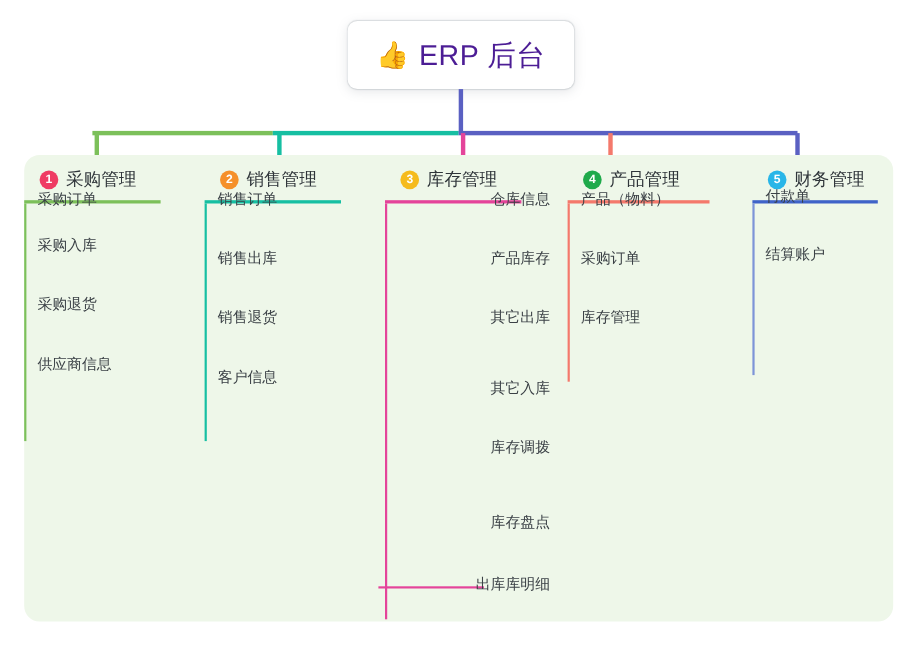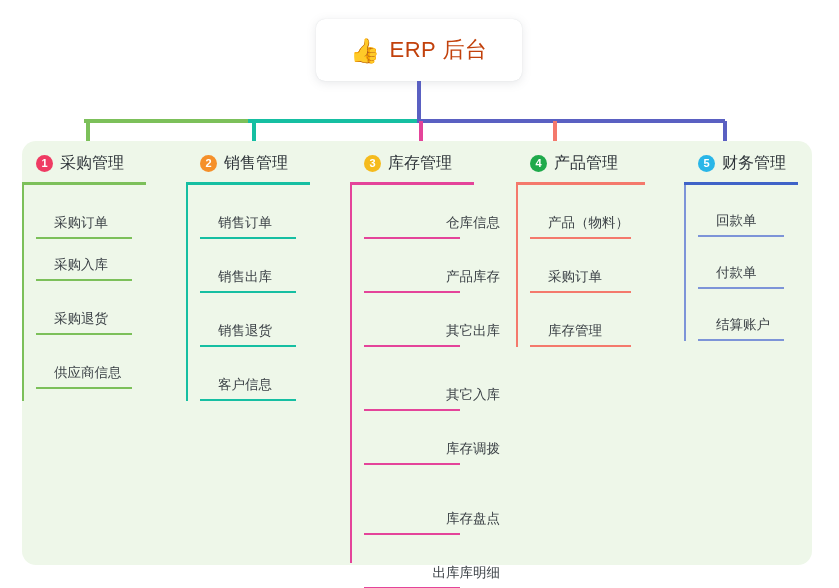--- a/index.html
+++ b/index.html
@@ -33,22 +33,22 @@
     box-sizing: border-box;
   }
   #root-card .thumb {
     font-size: 24px;
     line-height: 1;
     display: inline-block;
     position: relative;
     top: 1px;
   }
   #root-card .root-title {
-    font-size: 22px;
-    color: #c2410c;
+    font-size: 26px;
+    color: #4c1d95;
     letter-spacing: 0.5px;
     white-space: nowrap;
   }
 
   
   .trunk {
     position: absolute;
     left: 417px;
     top: 81px;
     width: 4px;
@@ -119,24 +119,25 @@
   }
   .spine {
     position: absolute;
     left: 0;
     top: 0;
     width: 2px;
   }
   .leaf {
     position: relative;
     box-sizing: border-box;
-    padding-left: 32px;
+    padding-left: 12px;
     display: flex;
     flex-direction: column;
     justify-content: flex-end;
+    gap: 44px;
   }
   .leaf-label {
     font-size: 13.5px;
     color: #3b4146;
     white-space: nowrap;
     padding-bottom: 5px;
   }
   .leaf-rule {
     height: 2px;
   }
@@ -277,24 +278,20 @@
       </div>
       <div class="column" style="left: 662px; top: 8px; width: 140px;">
         <div class="col-head">
           <span class="badge" style="background: rgb(41, 182, 232);">5</span>
           <span class="col-title">财务管理</span>
         </div>
         <div class="head-rule" style="background: rgb(63, 99, 200); width: 114px;"></div>
         <div class="items" style="height: 156px;">
           <div class="spine" style="background: rgb(125, 148, 216); height: 156px;"></div>
           <div class="leaf" style="height: 52px;">
-            <div class="leaf-label">回款单</div>
-            <div class="leaf-rule" style="background: rgb(125, 148, 216); width: 86px; margin-left: -18px;"></div>
-          </div>
-          <div class="leaf" style="height: 52px;">
             <div class="leaf-label">付款单</div>
             <div class="leaf-rule" style="background: rgb(125, 148, 216); width: 86px; margin-left: -18px;"></div>
           </div>
           <div class="leaf" style="height: 52px;">
             <div class="leaf-label">结算账户</div>
             <div class="leaf-rule" style="background: rgb(125, 148, 216); width: 86px; margin-left: -18px;"></div>
           </div>
         </div>
       </div>
     </div>

